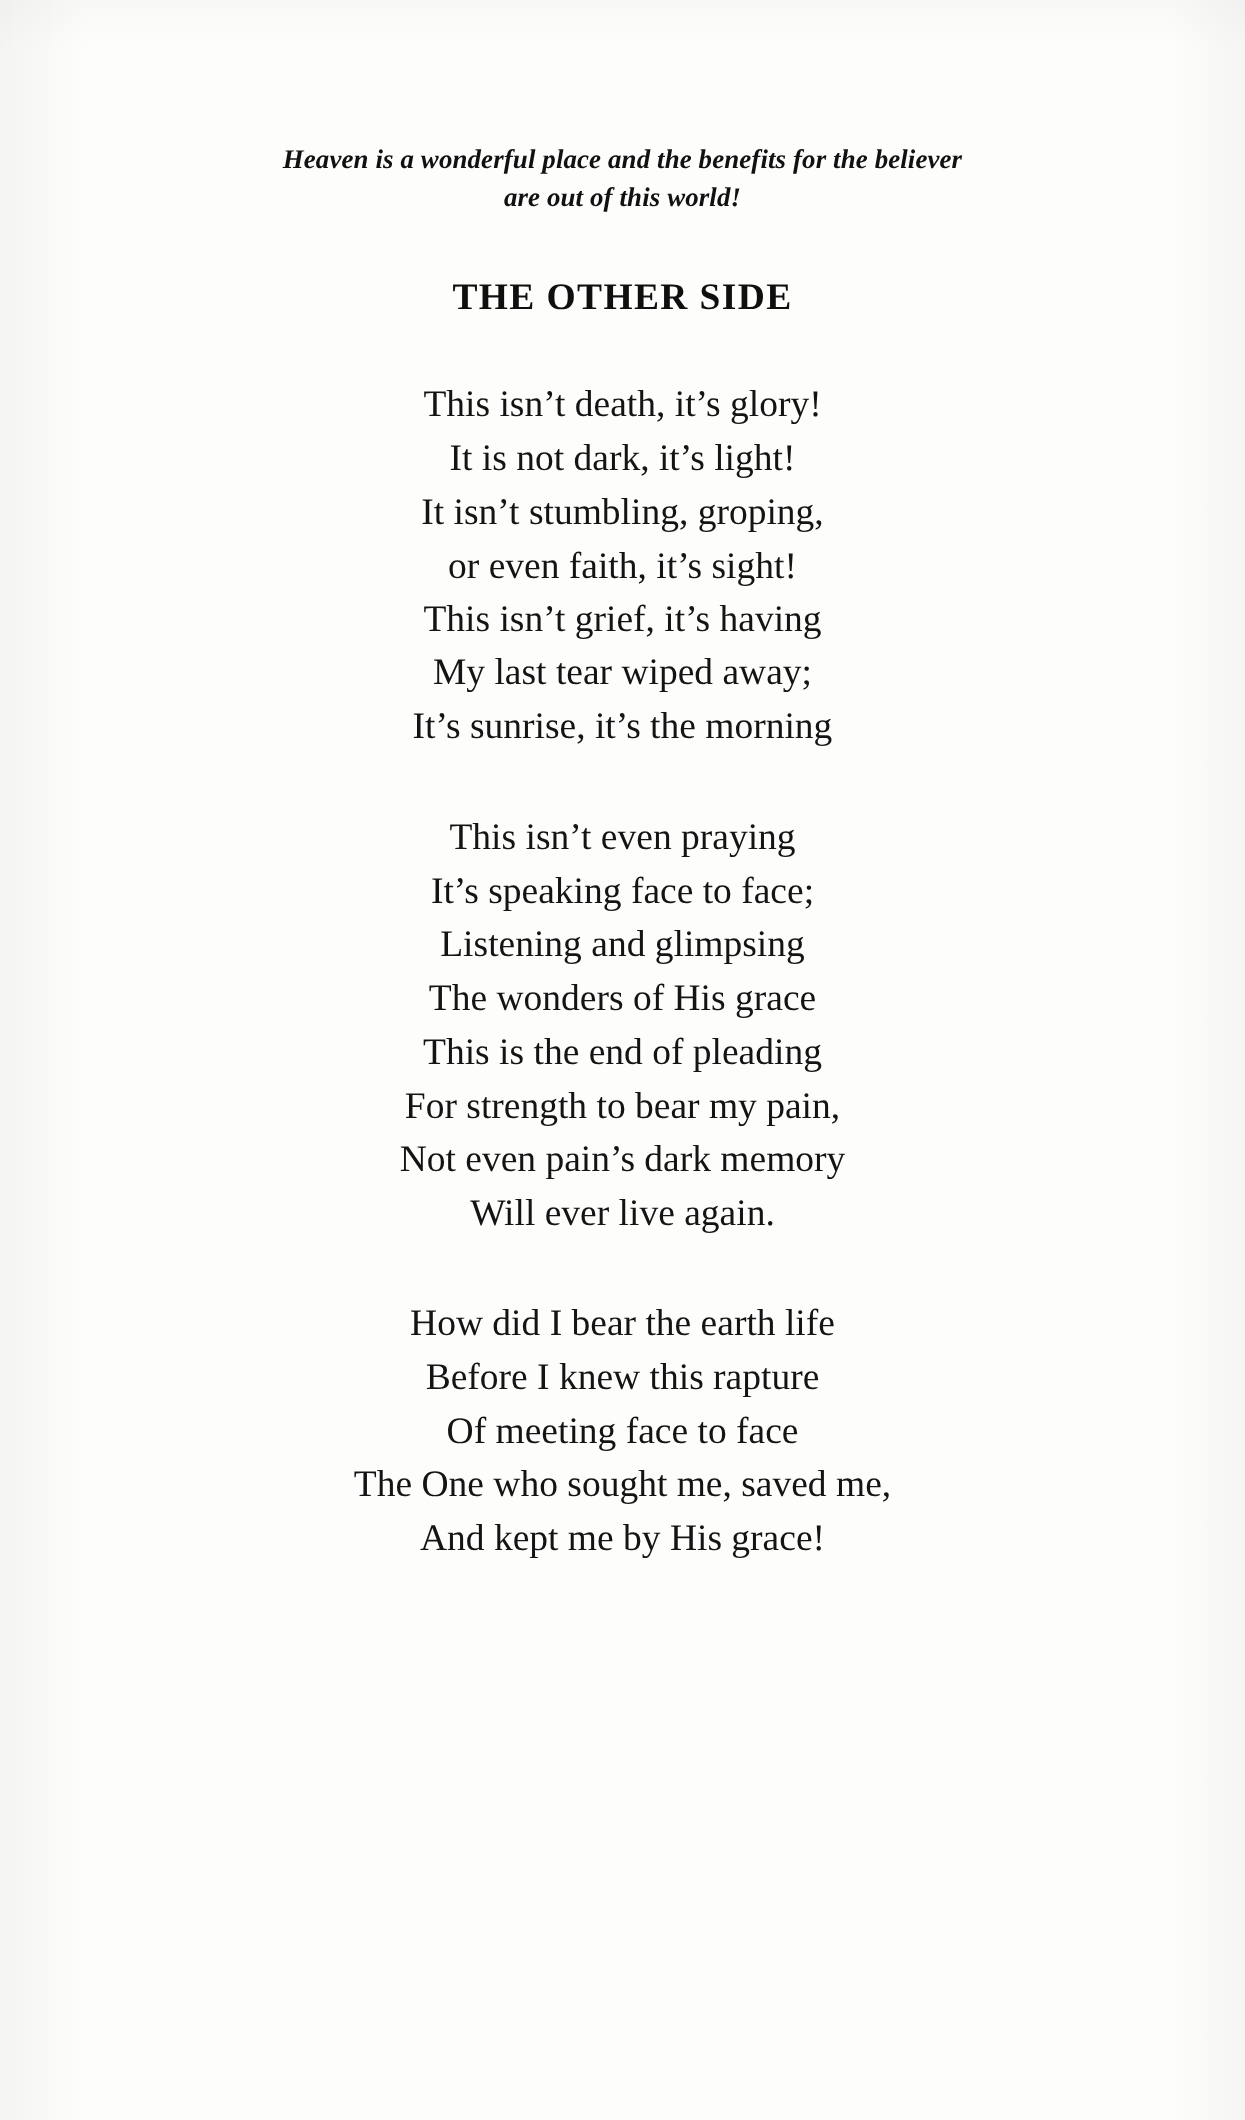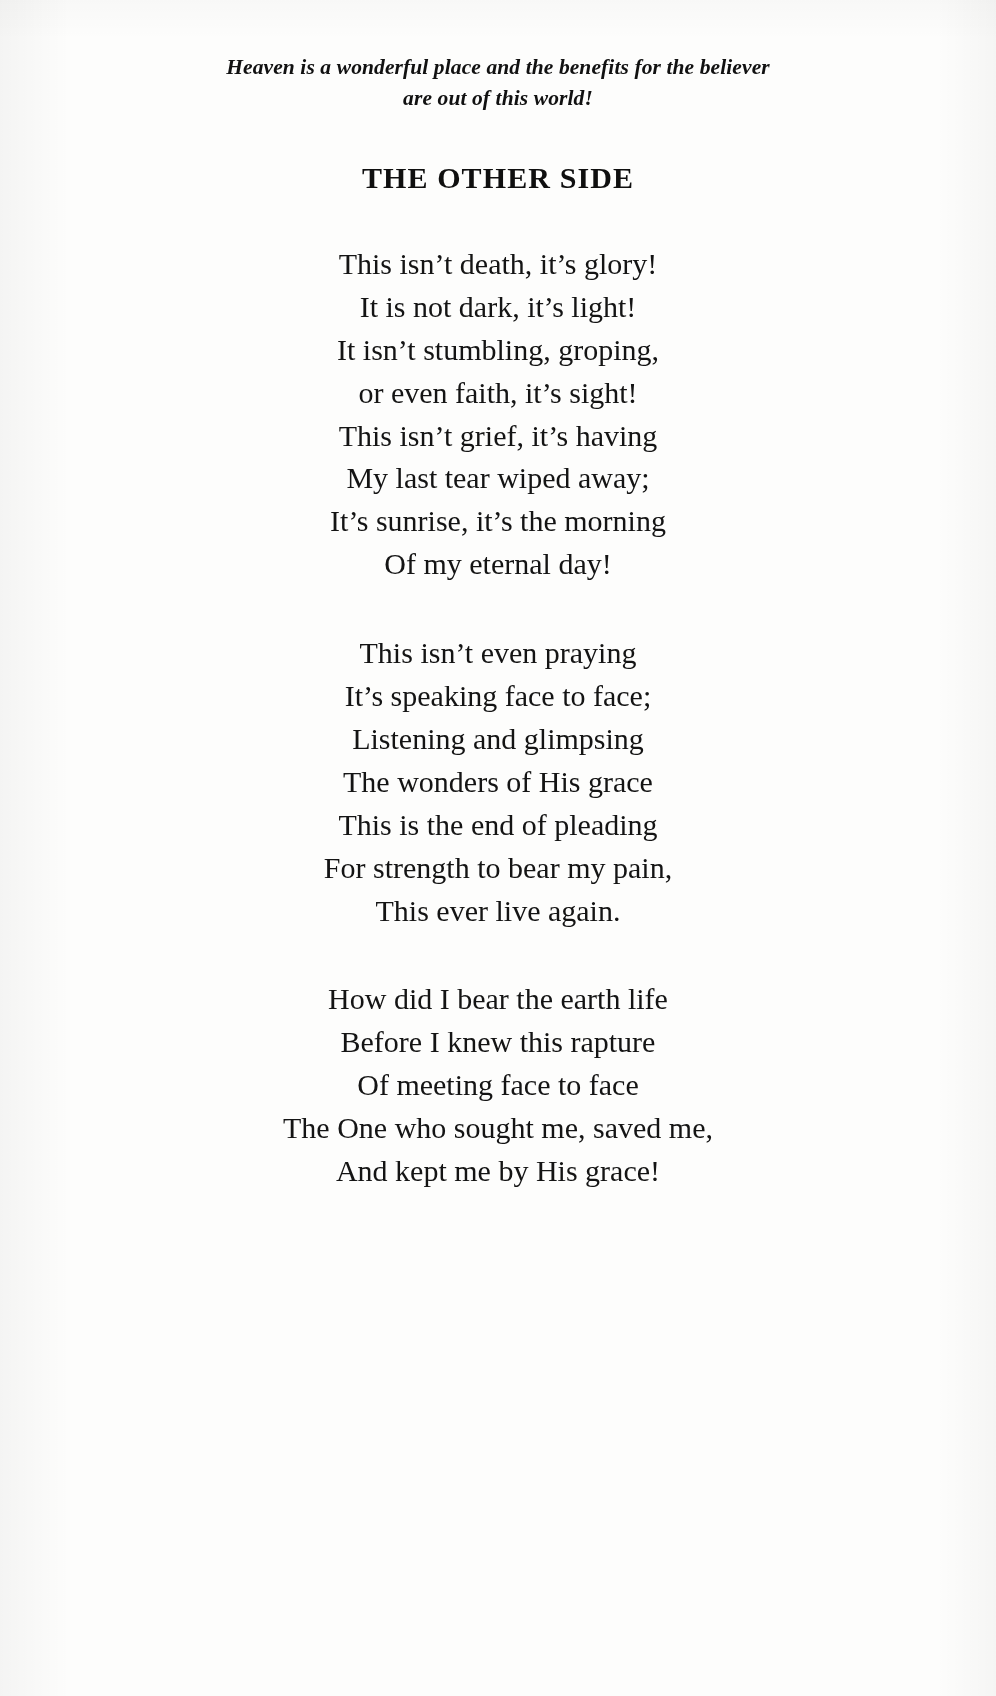--- a/index.html
+++ b/index.html
@@ -20,21 +20,21 @@
     height: 1696px;
     background: #fdfdfc;
     box-sizing: border-box;
     
     background-image:
       linear-gradient(to right, rgba(0,0,0,0.035) 0px, rgba(0,0,0,0.0) 70px),
       linear-gradient(to left, rgba(0,0,0,0.03) 0px, rgba(0,0,0,0.0) 60px),
       linear-gradient(to bottom, rgba(0,0,0,0.02) 0px, rgba(0,0,0,0.0) 40px);
   }
   .content {
-    padding-top: 52px;
+    padding-top: 112px;
     text-align: center;
   }
   .epigraph {
     font-family: "Liberation Serif", serif;
     font-style: italic;
     font-weight: bold;
     font-size: 21.5px;
     line-height: 1.42;
     letter-spacing: 0.1px;
     color: #111111;
@@ -86,31 +86,31 @@
     <div class="poem">
 
       <div class="stanza">
         <span class="verse">This isn’t death, it’s glory!</span>
         <span class="verse">It is not dark, it’s light!</span>
         <span class="verse">It isn’t stumbling, groping,</span>
         <span class="verse">or even faith, it’s sight!</span>
         <span class="verse">This isn’t grief, it’s having</span>
         <span class="verse">My last tear wiped away;</span>
         <span class="verse">It’s sunrise, it’s the morning</span>
-        <span class="verse">Of my eternal day!</span>
       </div>
 
       <div class="stanza">
         <span class="verse">This isn’t even praying</span>
         <span class="verse">It’s speaking face to face;</span>
         <span class="verse">Listening and glimpsing</span>
         <span class="verse">The wonders of His grace</span>
         <span class="verse">This is the end of pleading</span>
         <span class="verse">For strength to bear my pain,</span>
-        <span class="verse">This ever live again.</span>
+        <span class="verse">Not even pain’s dark memory</span>
+        <span class="verse">Will ever live again.</span>
       </div>
 
       <div class="stanza">
         <span class="verse">How did I bear the earth life</span>
         <span class="verse">Before I knew this rapture</span>
         <span class="verse">Of meeting face to face</span>
         <span class="verse">The One who sought me, saved me,</span>
         <span class="verse">And kept me by His grace!</span>
       </div>
 

